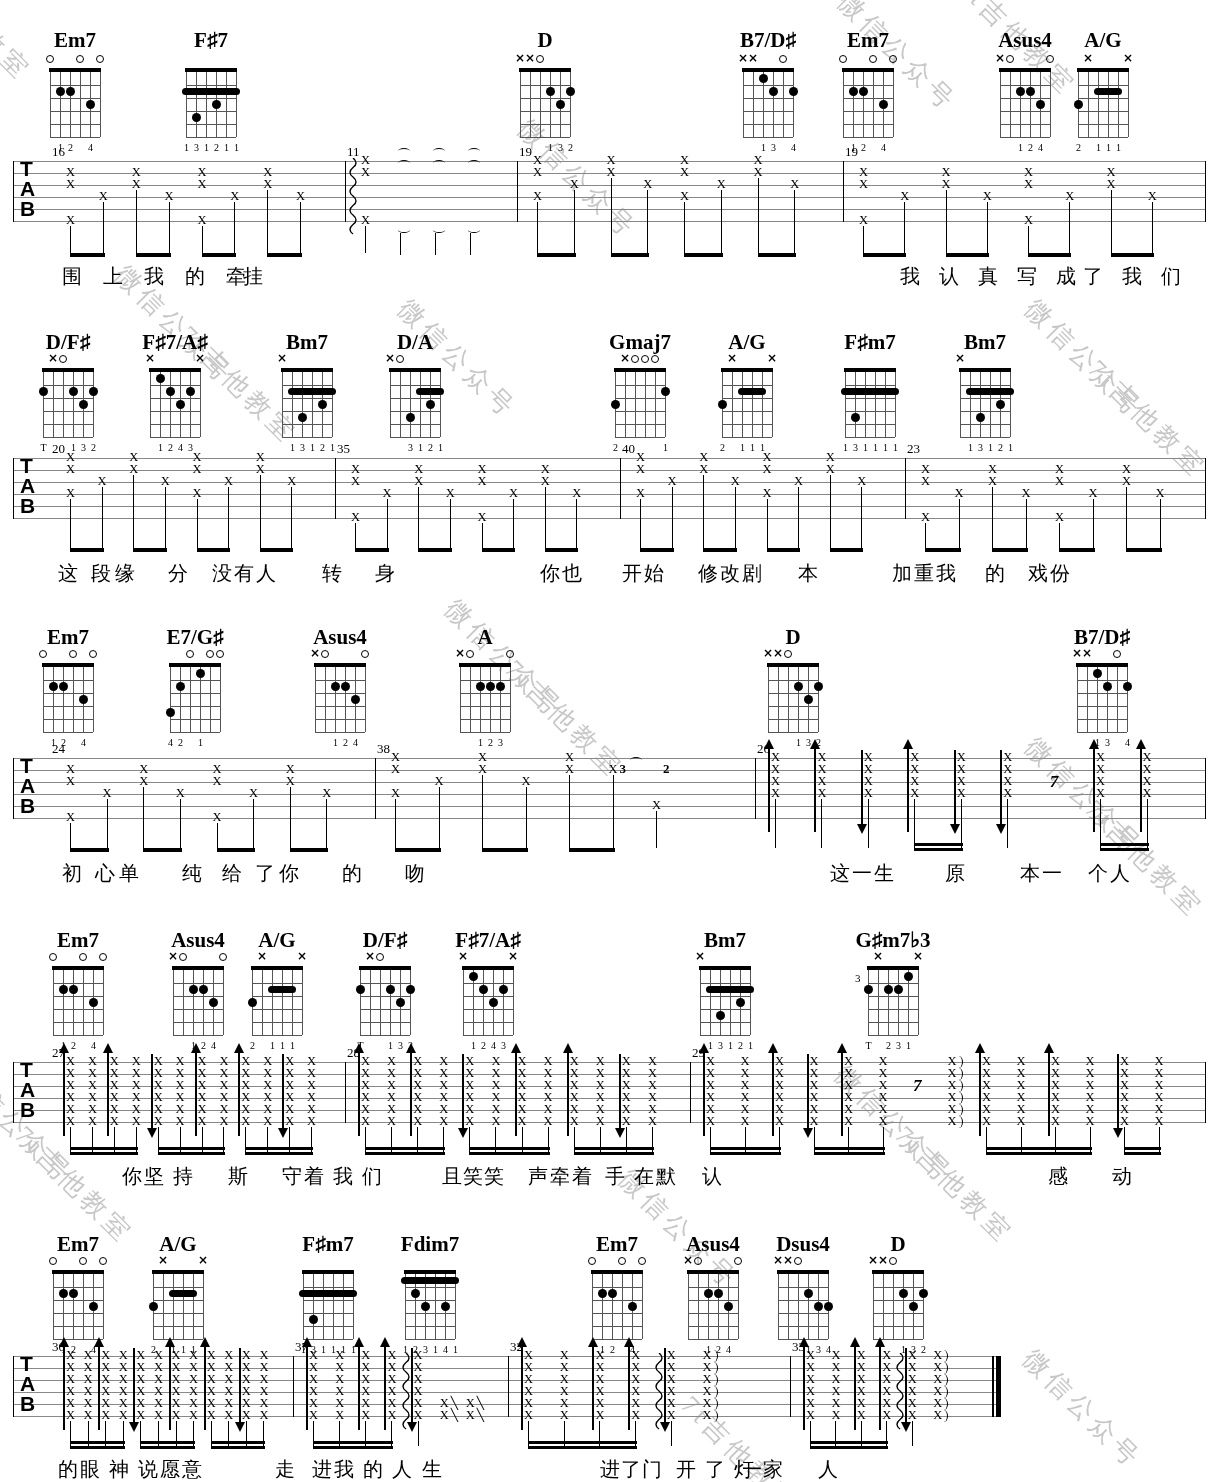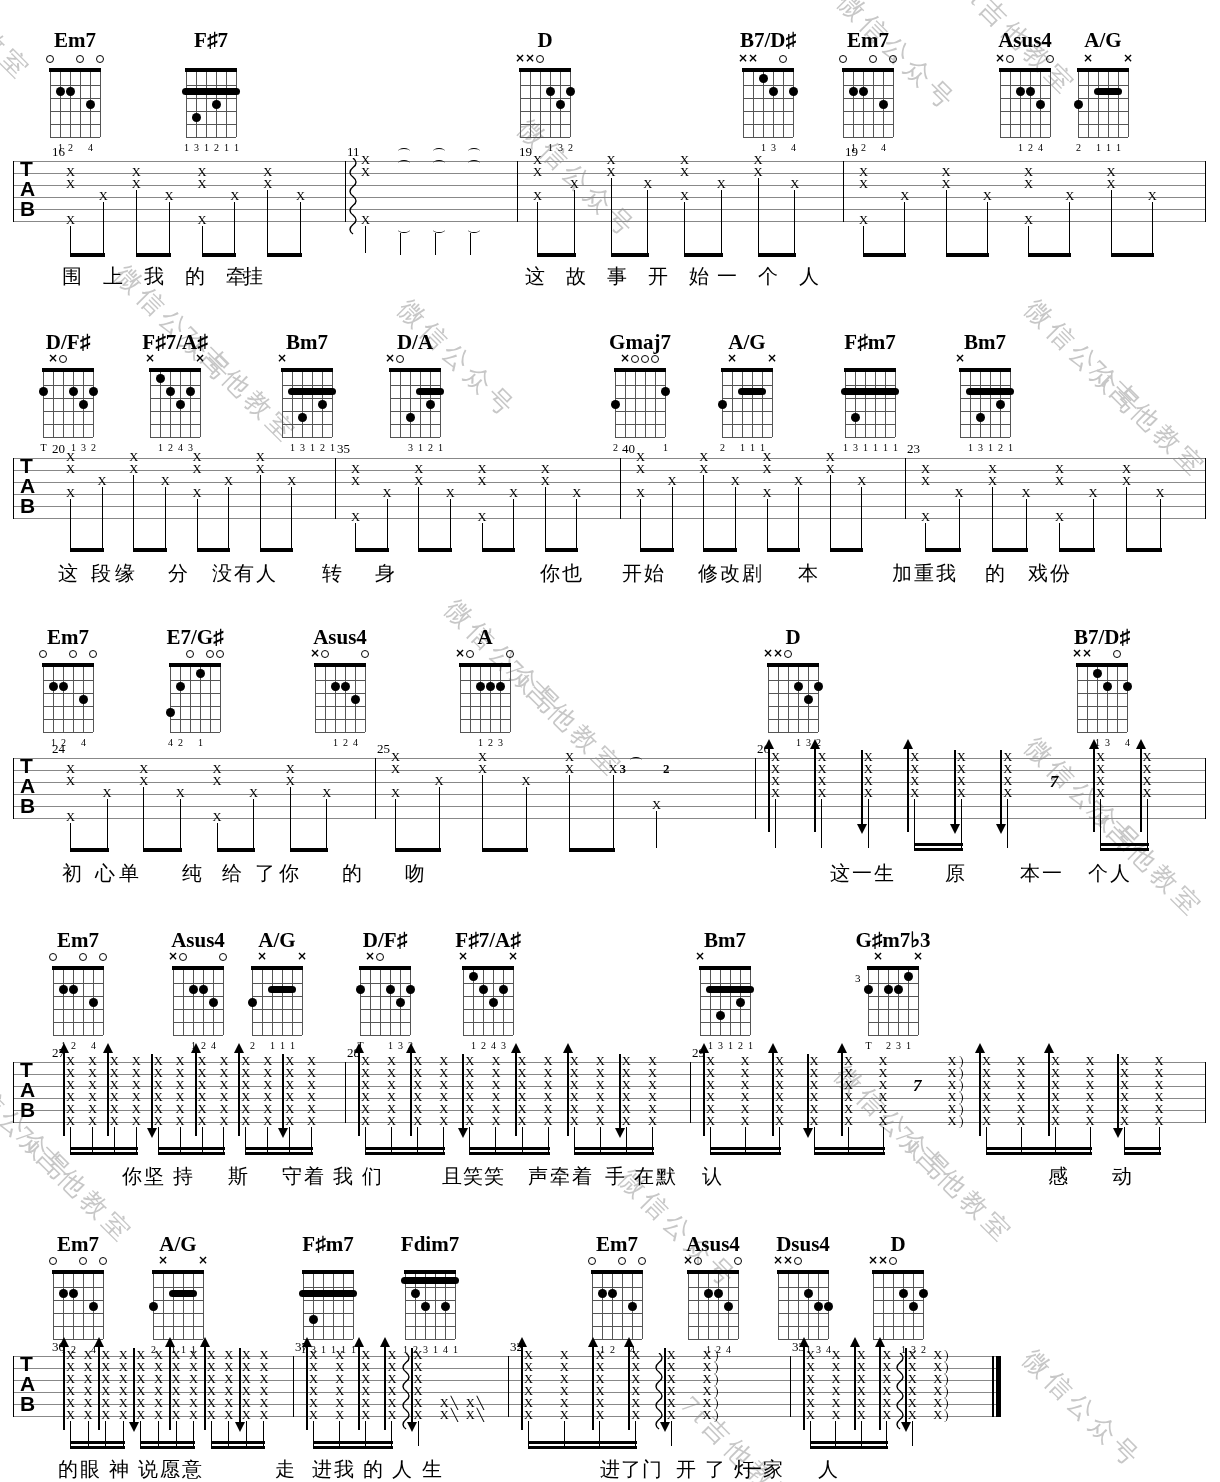--- a/index.html
+++ b/index.html
@@ -296,21 +296,21 @@
     <div style="position: absolute; left: 1105.5px; top: 177px; width: 11px; text-align: center; font: 12.5px &quot;Liberation Serif&quot;, serif;">X</div>
     <div style="position: absolute; left: 1110.5px; top: 190px; width: 1px; height: 63px; background: rgb(0, 0, 0);"></div>
     <div style="position: absolute; left: 1146.75px; top: 189px; width: 11px; text-align: center; font: 12.5px &quot;Liberation Serif&quot;, serif;">X</div>
     <div style="position: absolute; left: 1151.75px; top: 202px; width: 1px; height: 51px; background: rgb(0, 0, 0);"></div>
     <div style="position: absolute; left: 863px; top: 253px; width: 43.25px; height: 4px; background: rgb(0, 0, 0);"></div>
     <div style="position: absolute; left: 945.5px; top: 253px; width: 43.25px; height: 4px; background: rgb(0, 0, 0);"></div>
     <div style="position: absolute; left: 1028px; top: 253px; width: 43.25px; height: 4px; background: rgb(0, 0, 0);"></div>
     <div style="position: absolute; left: 1110.5px; top: 253px; width: 43.25px; height: 4px; background: rgb(0, 0, 0);"></div>
     <div style="position: absolute; left: 62px; top: 263px; font: 20px &quot;Liberation Serif&quot;, serif; letter-spacing: 8px; white-space: nowrap;">围 上 我 的 牵</div>
     <div style="position: absolute; left: 243px; top: 263px; font: 20px &quot;Liberation Serif&quot;, serif; letter-spacing: 1px; white-space: nowrap;">挂</div>
-    <div style="position: absolute; left: 525px; top: 263px; font: 20px &quot;Liberation Serif&quot;, serif; letter-spacing: 8px; white-space: nowrap;">这 故 事 开 始一 个 人</div>
+    <div style="position: absolute; left: 900px; top: 263px; font: 20px &quot;Liberation Serif&quot;, serif; letter-spacing: 7px; white-space: nowrap;">我 认 真 写 成了 我 们</div>
     <div style="position: absolute; left: 13px; top: 330px; width: 110px; text-align: center; font: bold 21px &quot;Liberation Serif&quot;, serif;">D/F♯</div>
     <div style="position: absolute; left: 47px; top: 351px; width: 12px; text-align: center; font: bold 12px &quot;DejaVu Sans&quot;, sans-serif;">×</div>
     <div style="position: absolute; left: 59px; top: 355px; width: 8px; height: 8px; border: 1.5px solid rgb(0, 0, 0); border-radius: 50%;"></div>
     <div style="position: absolute; left: 42px; top: 368px; width: 52px; height: 4px; background: rgb(0, 0, 0);"></div>
     <div style="position: absolute; left: 43px; top: 385px; width: 50px; height: 1px; background: rgb(85, 85, 85);"></div>
     <div style="position: absolute; left: 43px; top: 398px; width: 50px; height: 1px; background: rgb(85, 85, 85);"></div>
     <div style="position: absolute; left: 43px; top: 411px; width: 50px; height: 1px; background: rgb(85, 85, 85);"></div>
     <div style="position: absolute; left: 43px; top: 424px; width: 50px; height: 1px; background: rgb(85, 85, 85);"></div>
     <div style="position: absolute; left: 43px; top: 437px; width: 50px; height: 1px; background: rgb(85, 85, 85);"></div>
     <div style="position: absolute; left: 43px; top: 372px; width: 1px; height: 65px; background: rgb(85, 85, 85);"></div>
@@ -777,21 +777,21 @@
     <div style="position: absolute; left: 284.75px; top: 762px; width: 11px; text-align: center; font: 12.5px &quot;Liberation Serif&quot;, serif;">X</div>
     <div style="position: absolute; left: 284.75px; top: 774px; width: 11px; text-align: center; font: 12.5px &quot;Liberation Serif&quot;, serif;">X</div>
     <div style="position: absolute; left: 289.75px; top: 787px; width: 1px; height: 61px; background: rgb(0, 0, 0);"></div>
     <div style="position: absolute; left: 321.375px; top: 786px; width: 11px; text-align: center; font: 12.5px &quot;Liberation Serif&quot;, serif;">X</div>
     <div style="position: absolute; left: 326.375px; top: 799px; width: 1px; height: 49px; background: rgb(0, 0, 0);"></div>
     <div style="position: absolute; left: 70px; top: 848px; width: 38.625px; height: 4px; background: rgb(0, 0, 0);"></div>
     <div style="position: absolute; left: 143.25px; top: 848px; width: 38.625px; height: 4px; background: rgb(0, 0, 0);"></div>
     <div style="position: absolute; left: 216.5px; top: 848px; width: 38.625px; height: 4px; background: rgb(0, 0, 0);"></div>
     <div style="position: absolute; left: 289.75px; top: 848px; width: 38.625px; height: 4px; background: rgb(0, 0, 0);"></div>
     <div style="position: absolute; left: 375px; top: 758px; width: 1px; height: 61px; background: rgb(0, 0, 0);"></div>
-    <div style="position: absolute; left: 377px; top: 741px; font: 13px &quot;Liberation Serif&quot;, serif;">25</div>
+    <div style="position: absolute; left: 377px; top: 741px; font: 13px &quot;Liberation Serif&quot;, serif;">38</div>
     <div style="position: absolute; left: 390px; top: 750px; width: 11px; text-align: center; font: 12.5px &quot;Liberation Serif&quot;, serif;">X</div>
     <div style="position: absolute; left: 390px; top: 762px; width: 11px; text-align: center; font: 12.5px &quot;Liberation Serif&quot;, serif;">X</div>
     <div style="position: absolute; left: 390px; top: 786px; width: 11px; text-align: center; font: 12.5px &quot;Liberation Serif&quot;, serif;">X</div>
     <div style="position: absolute; left: 395px; top: 799px; width: 1px; height: 49px; background: rgb(0, 0, 0);"></div>
     <div style="position: absolute; left: 433.5px; top: 774px; width: 11px; text-align: center; font: 12.5px &quot;Liberation Serif&quot;, serif;">X</div>
     <div style="position: absolute; left: 438.5px; top: 787px; width: 1px; height: 61px; background: rgb(0, 0, 0);"></div>
     <div style="position: absolute; left: 477px; top: 750px; width: 11px; text-align: center; font: 12.5px &quot;Liberation Serif&quot;, serif;">X</div>
     <div style="position: absolute; left: 477px; top: 762px; width: 11px; text-align: center; font: 12.5px &quot;Liberation Serif&quot;, serif;">X</div>
     <div style="position: absolute; left: 482px; top: 775px; width: 1px; height: 73px; background: rgb(0, 0, 0);"></div>
     <div style="position: absolute; left: 520.5px; top: 774px; width: 11px; text-align: center; font: 12.5px &quot;Liberation Serif&quot;, serif;">X</div>

